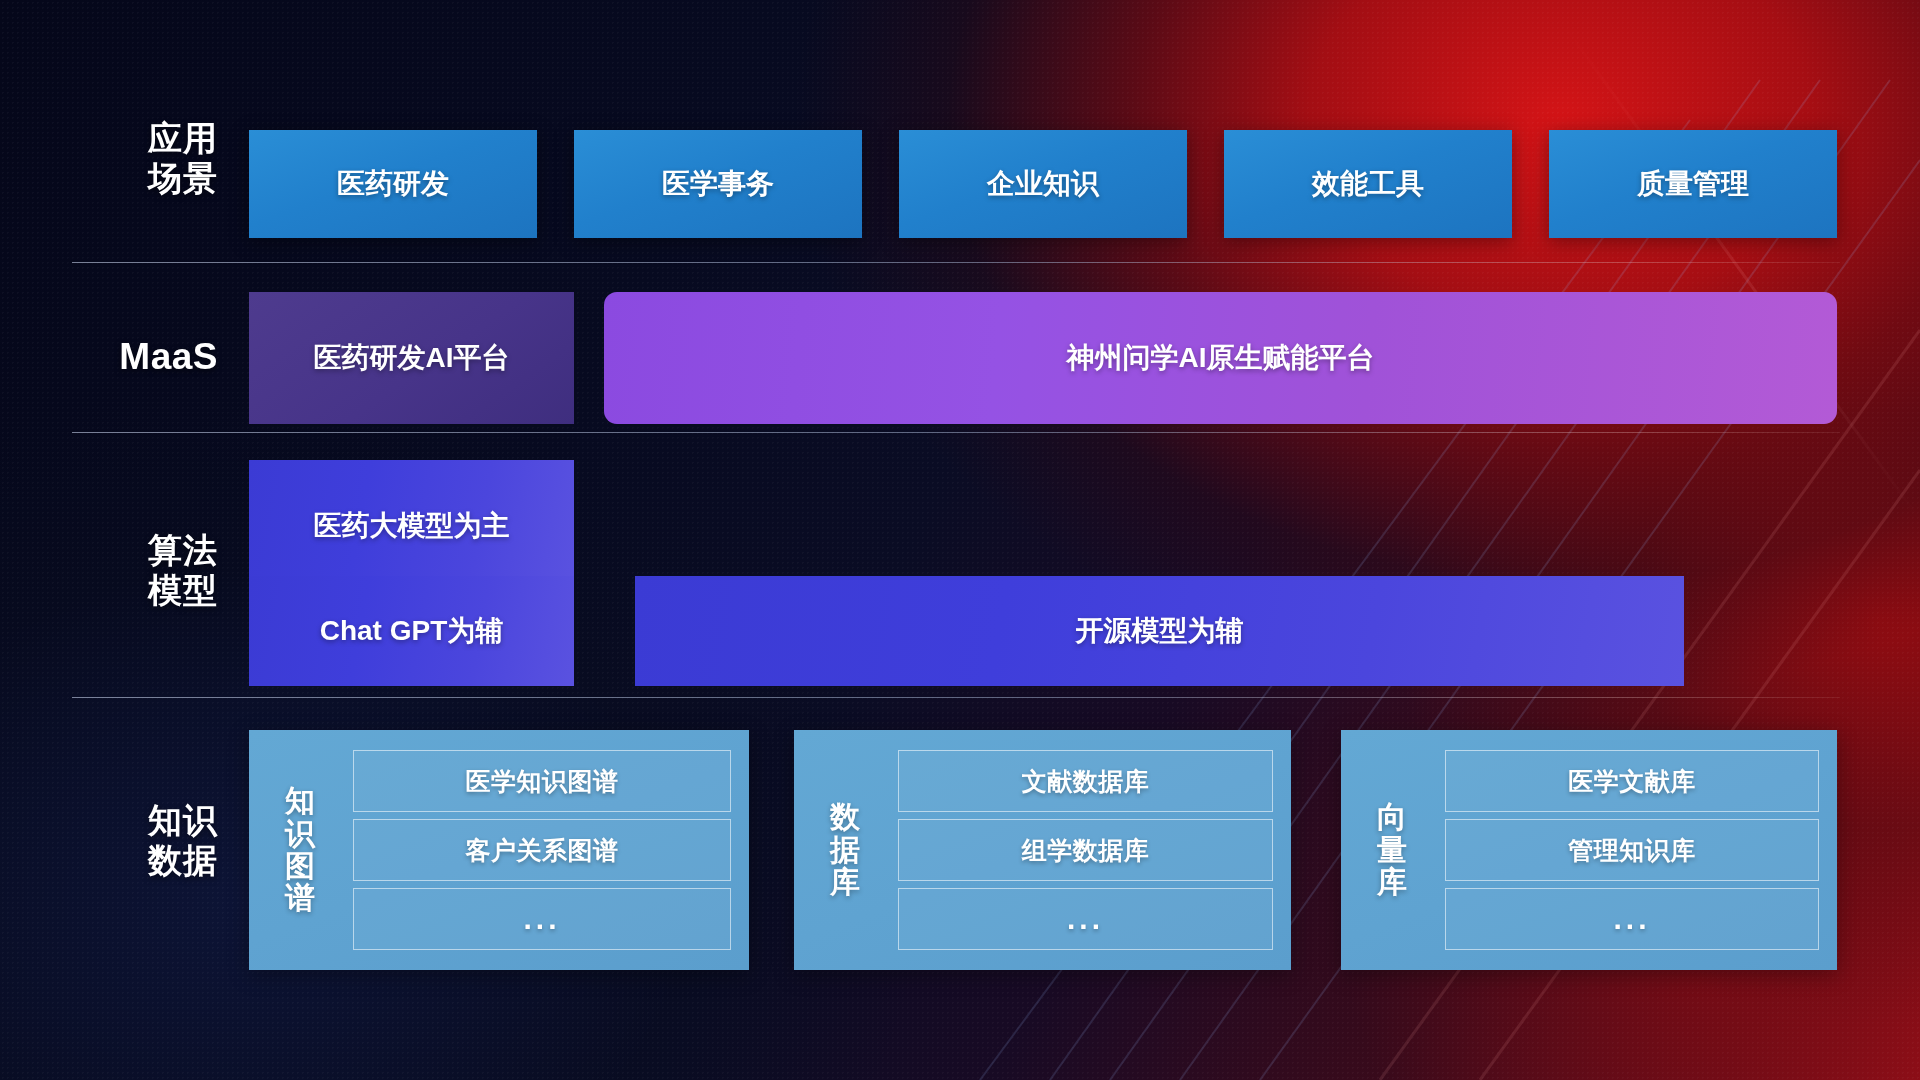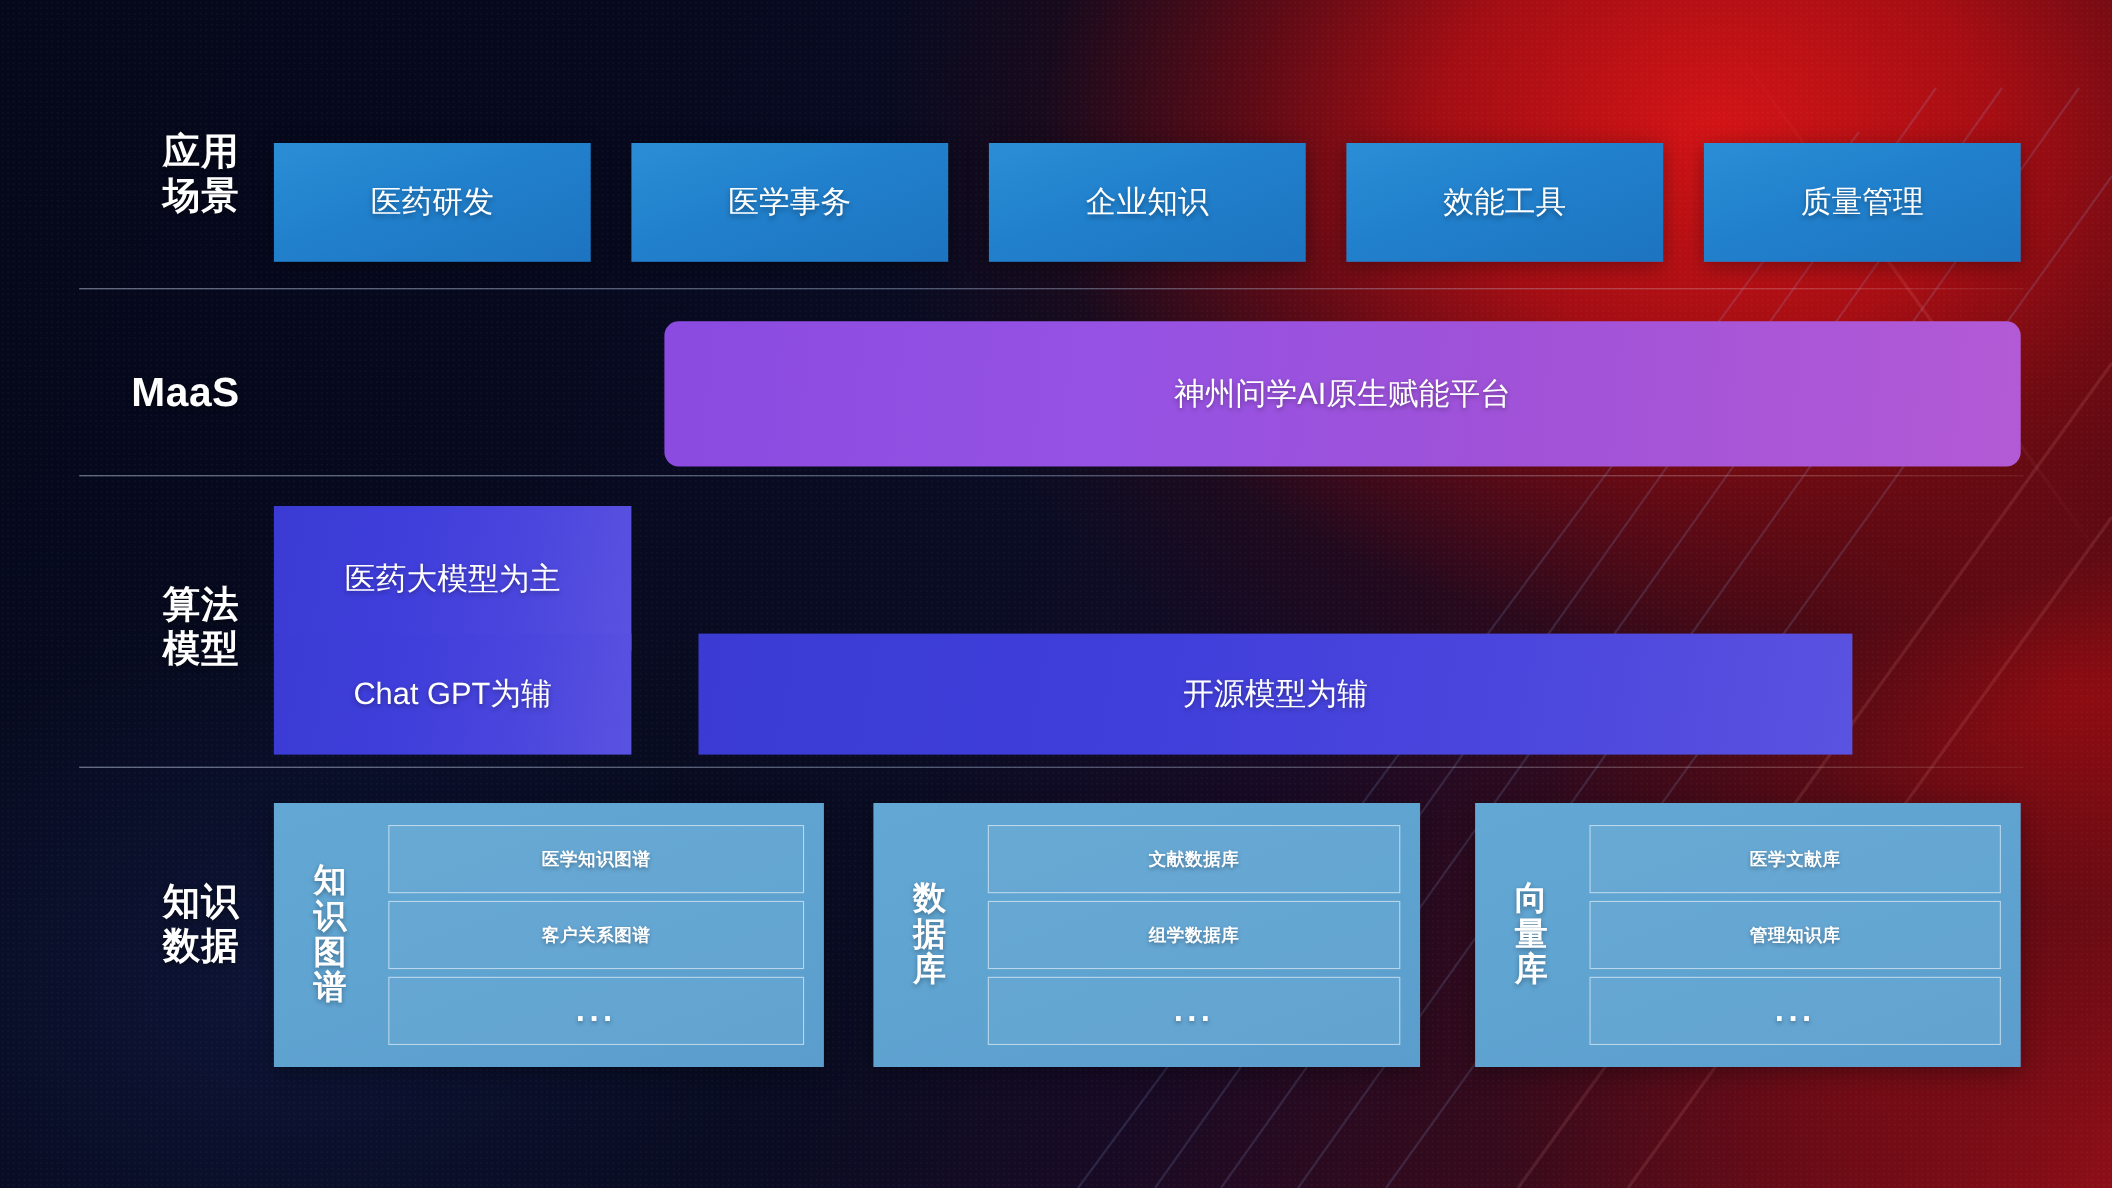--- a/index.html
+++ b/index.html
@@ -71,21 +71,21 @@
     background: linear-gradient(90deg, rgba(190,200,225,0.62) 0%, rgba(170,185,215,0.50) 55%, rgba(220,180,180,0.34) 88%, rgba(220,170,170,0.10) 100%);
   }
 
   
   .box {
     position: absolute;
     display: flex;
     align-items: center;
     justify-content: center;
     color: #fff;
-    font-weight: 400;
+    font-weight: 700;
     text-shadow: 0 2px 5px rgba(0,0,0,.35);
   }
 
   
   .app-box {
     top: 130px;
     height: 108px;
     font-size: 28px;
     background: linear-gradient(160deg, #2a8ed6 0%, #2180cc 45%, #1d74c0 100%);
     box-shadow: 0 4px 18px rgba(0,0,0,.35);
@@ -157,21 +157,21 @@
     justify-content: space-between;
     padding: 6px 0 6px 16px;
   }
   .kd-item {
     height: 62px;
     border: 1px solid rgba(255,255,255,0.55);
     display: flex;
     align-items: center;
     justify-content: center;
     color: #ffffff;
-    font-size: 16px;
+    font-size: 25px;
     font-weight: 700;
     letter-spacing: .5px;
     text-shadow: 0 2px 4px rgba(0,0,0,.3);
     background: rgba(255,255,255,0.045);
   }
   .kd-item.ellipsis { font-size: 30px; letter-spacing: 4px; }
 </style>
 </head>
 <body>
 
@@ -216,20 +216,21 @@
     <div class="box app-box" style="left:249px;width:288px;">医药研发</div>
     <div class="box app-box" style="left:574px;width:288px;">医学事务</div>
     <div class="box app-box" style="left:899px;width:288px;">企业知识</div>
     <div class="box app-box" style="left:1224px;width:288px;">效能工具</div>
     <div class="box app-box" style="left:1549px;width:288px;">质量管理</div>
 
     <div class="sep" style="top:262px;"></div>
 
     <div class="row-label en" style="top:335px;">MaaS</div>
 
+    <div class="box maas-left">医药研发AI平台</div>
     <div class="box maas-right">神州问学AI原生赋能平台</div>
 
     <div class="sep" style="top:432px;"></div>
 
     <div class="row-label cn" style="top:530px;">
       <div>算法</div>
       <div>模型</div>
     </div>
 
     <div class="box alg alg-l1">医药大模型为主</div>

